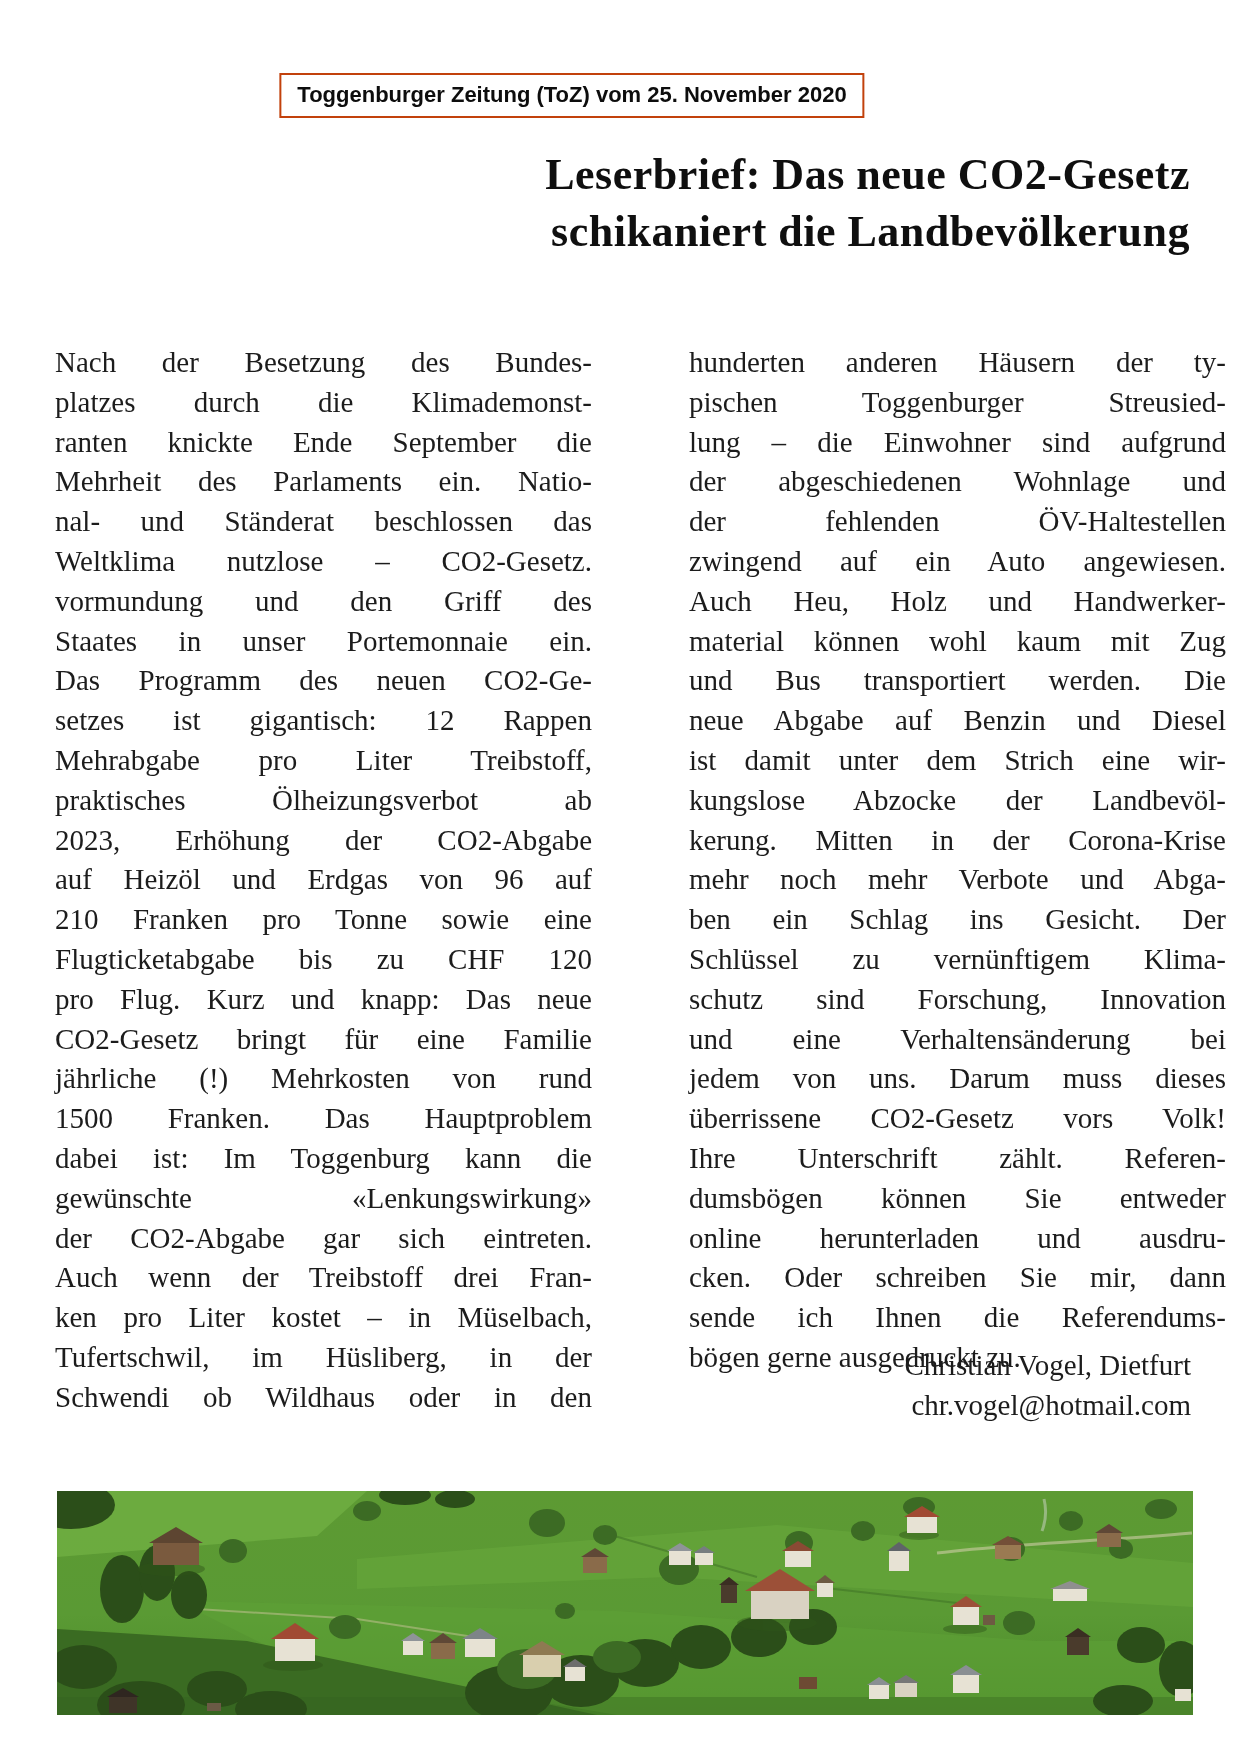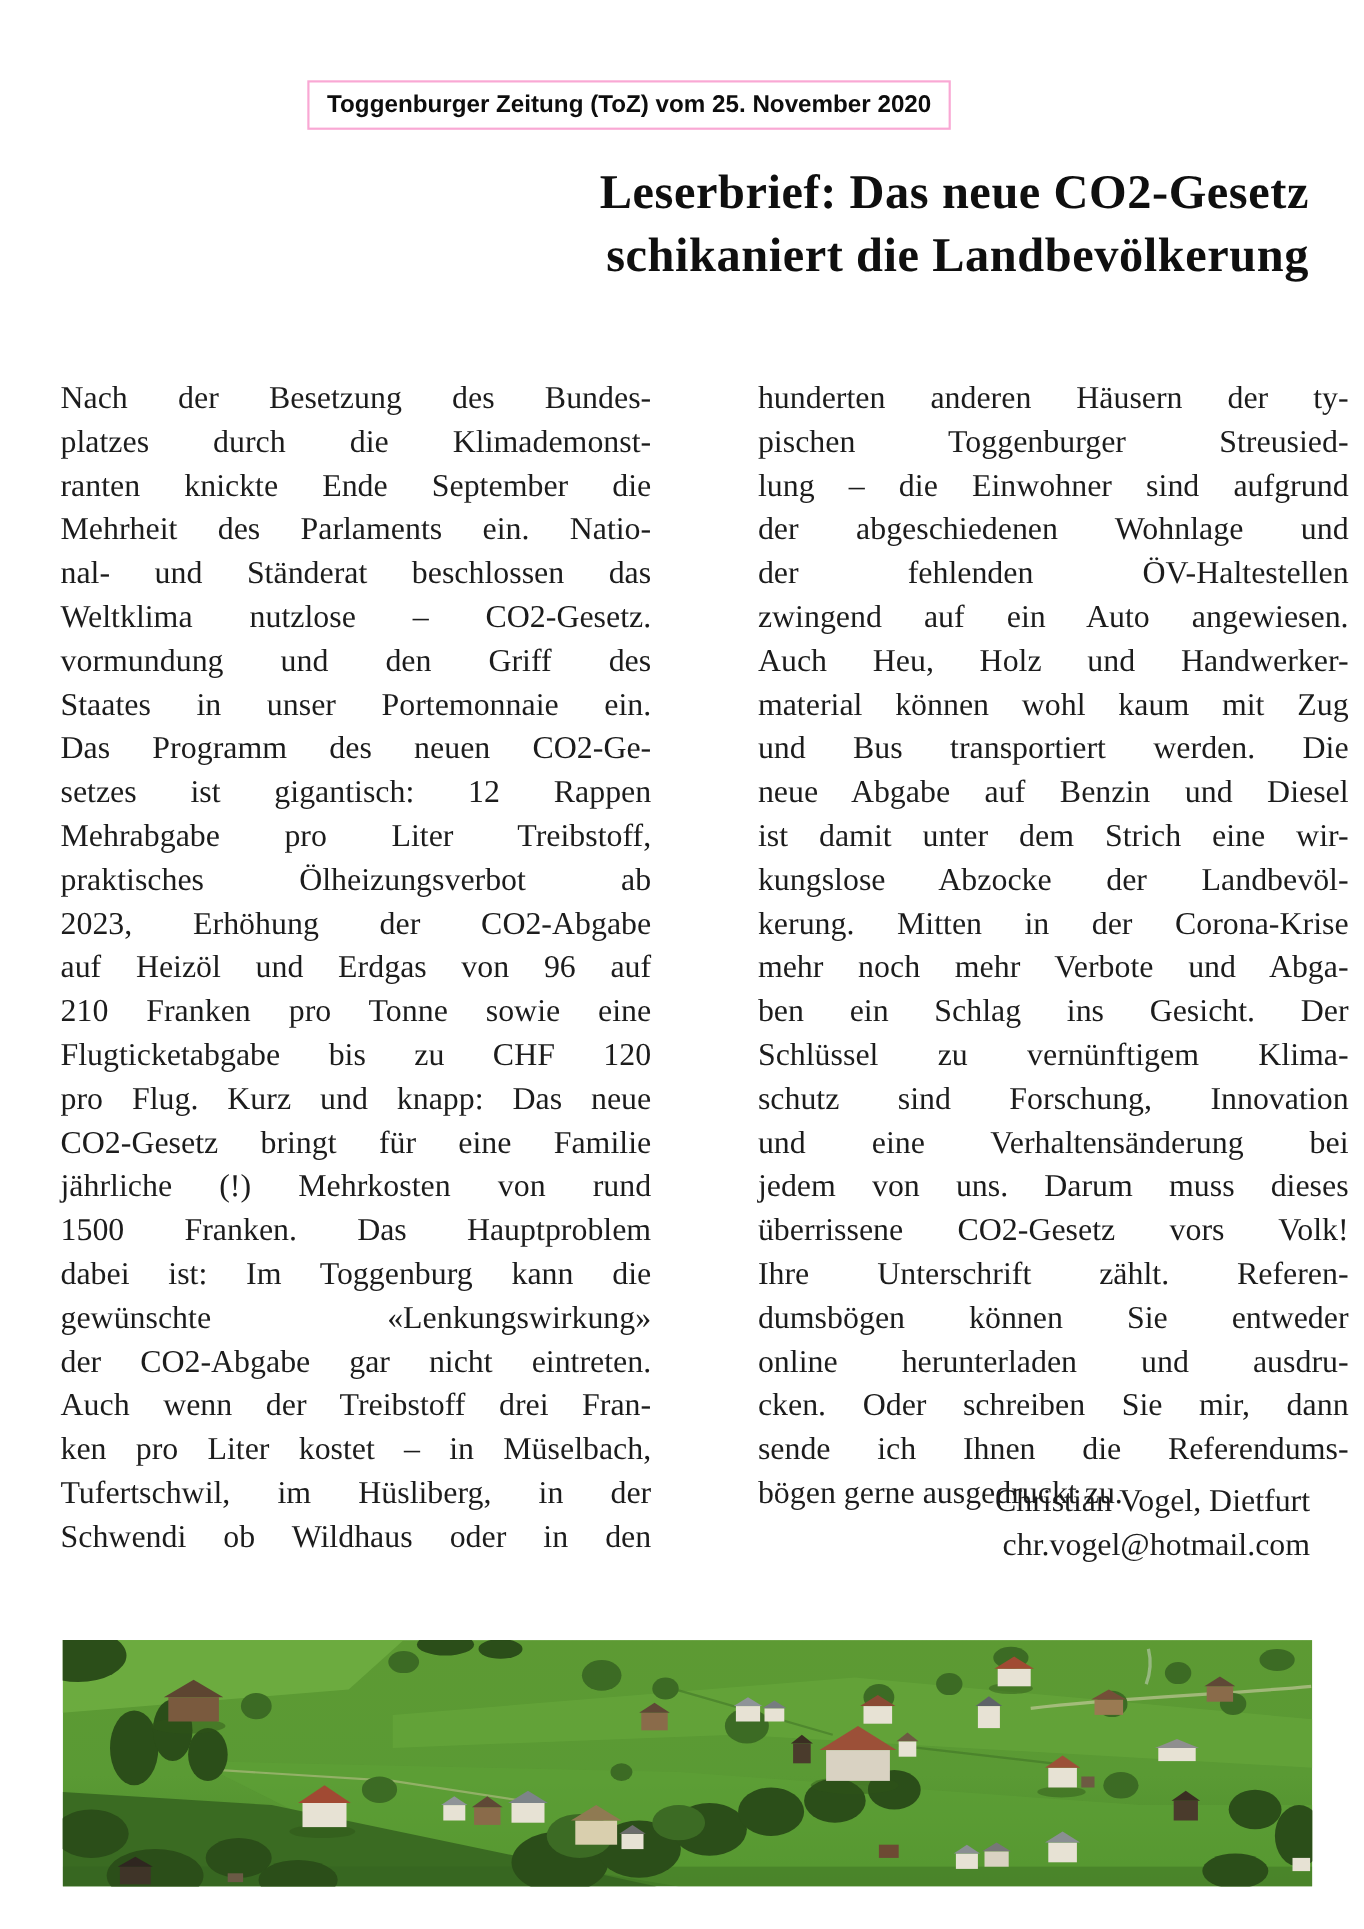--- a/index.html
+++ b/index.html
@@ -9,21 +9,21 @@
     font-family:"Liberation Serif", serif;
     color:#1c1c1c;
     position:relative;
     overflow:hidden;
   }
   .page { position:absolute; inset:0; }
 
   .masthead-box {
     position:absolute; top:73px; left:572px;
     transform:translateX(-50%);
-    border:2px solid #f9a8d4;
+    border:2px solid #c2410c;
     padding:7px 16px 8px 16px;
     font-family:"Liberation Sans", sans-serif;
     font-weight:bold; font-size:22px; line-height:26px;
     white-space:nowrap; color:#0d0d0d;
     background:#ffffff;
   }
 
   .title {
     position:absolute; top:146px; left:55px; width:1135px;
     margin:0; text-align:right;
@@ -82,21 +82,21 @@
       <div class="tline">2023, Erhöhung der CO2-Abgabe</div>
       <div class="tline">auf Heizöl und Erdgas von 96 auf</div>
       <div class="tline">210 Franken pro Tonne sowie eine</div>
       <div class="tline">Flugticketabgabe bis zu CHF 120</div>
       <div class="tline">pro Flug. Kurz und knapp: Das neue</div>
       <div class="tline">CO2-Gesetz bringt für eine Familie</div>
       <div class="tline">jährliche (!) Mehrkosten von rund</div>
       <div class="tline">1500 Franken. Das Hauptproblem</div>
       <div class="tline">dabei ist: Im Toggenburg kann die</div>
       <div class="tline">gewünschte «Lenkungswirkung»</div>
-      <div class="tline">der CO2-Abgabe gar nicht eintreten.</div>
+      <div class="tline">der CO2-Abgabe gar sich eintreten.</div>
       <div class="tline">Auch wenn der Treibstoff drei Fran-</div>
       <div class="tline">ken pro Liter kostet – in Müselbach,</div>
       <div class="tline">Tufertschwil, im Hüsliberg, in der</div>
       <div class="tline">Schwendi ob Wildhaus oder in den</div>
     </div>
 
   <div class="col col-right">
       <div class="tline">hunderten anderen Häusern der ty-</div>
       <div class="tline">pischen Toggenburger Streusied-</div>
       <div class="tline">lung – die Einwohner sind aufgrund</div>

